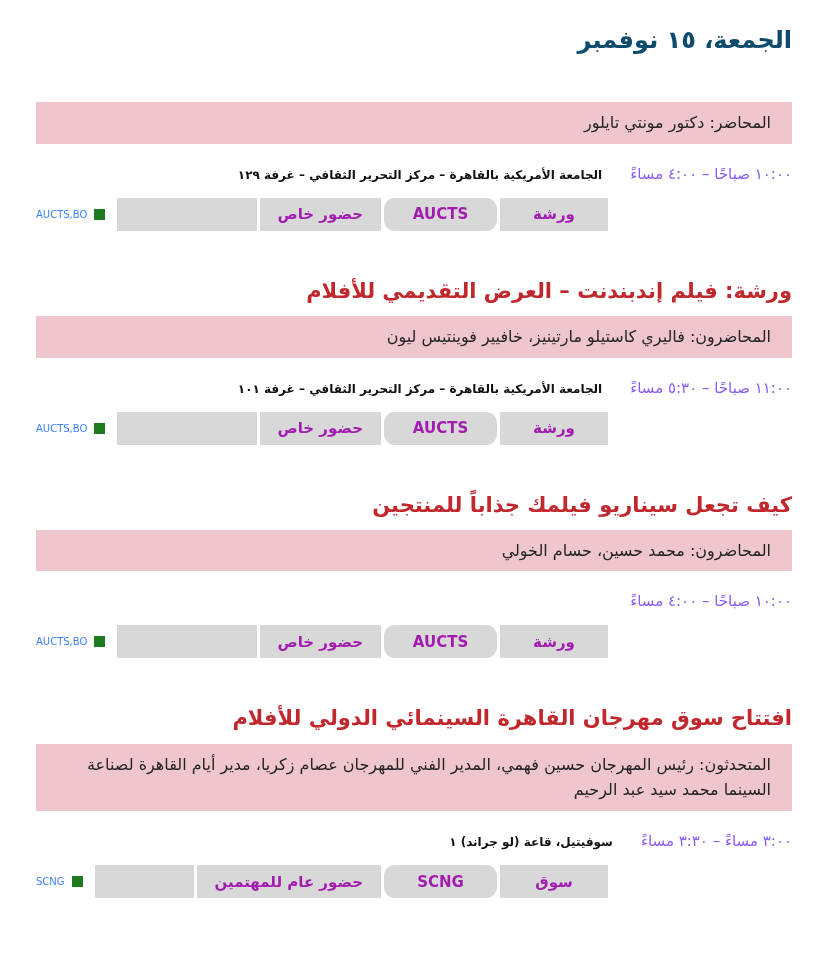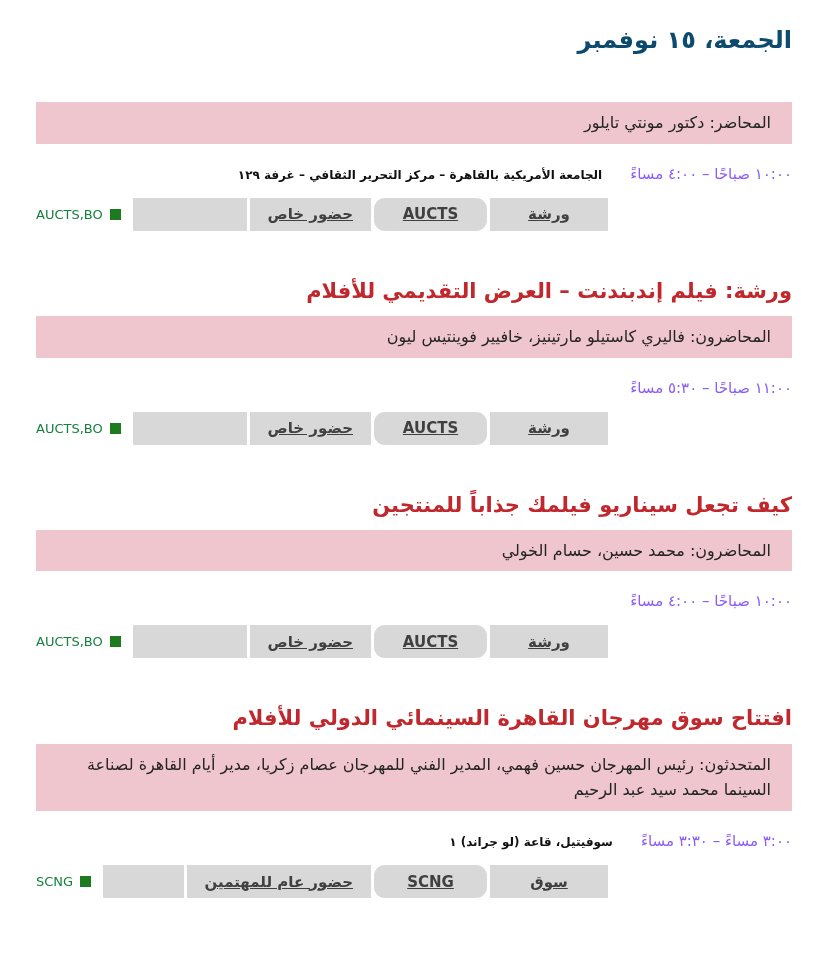--- a/index.html
+++ b/index.html
@@ -49,37 +49,36 @@
 
   .tag-row { display: flex; align-items: center; gap: 3px; }
   .tag {
     background: var(--tag-gray, #d8d8d8);
     height: 33px;
     display: flex;
     align-items: center;
     justify-content: center;
     font-weight: bold;
     font-size: 15px;
-    color: #404040;
-    text-decoration: underline;
+    color: #a21caf;
   }
   
-  .tag-type { width: 118px; margin-right: 184px; }
+  .tag-type { width: 108px; margin-right: 184px; }
   .tag-code { width: 113px; direction: ltr; border-radius: 11px; }
   .tag-att  { min-width: 121px; padding: 0 18px; white-space: nowrap; }
   .tag-filler { flex: 1; }
 
   .code-group { display: flex; align-items: center; gap: 7px; margin-right: 9px; }
   .green-sq {
     width: 11px; height: 11px;
     background: var(--badge-green, #1e7a1e);
     display: inline-block;
     flex: 0 0 auto;
   }
-  .code-text { font-size: 13px; color: #15803d; direction: ltr; unicode-bidi: isolate; white-space: nowrap; }
+  .code-text { font-size: 10px; color: #3b82f6; direction: ltr; unicode-bidi: isolate; white-space: nowrap; }
 </style>
 </head>
 <body>
 
 <div class="page">
 
   <h1 class="date-header">الجمعة، ١٥ نوفمبر</h1>
 
   <section class="event">
     <div class="banner">
@@ -101,20 +100,21 @@
     </div>
   </section>
 
   <section class="event">
     <h2 class="event-title">ورشة: فيلم إندبندنت – العرض التقديمي للأفلام</h2>
     <div class="banner">
       <span>المحاضرون: فاليري كاستيلو مارتينيز، خافيير فوينتيس ليون</span>
     </div>
     <div class="time-venue">
       <span class="time">١١:٠٠ صباحًا – ٥:٣٠ مساءً</span>
+      <span class="venue">الجامعة الأمريكية بالقاهرة – مركز التحرير الثقافي – غرفة ١٠١</span>
     </div>
     <div class="tag-row">
       <div class="tag tag-type">ورشة</div>
       <div class="tag tag-code">AUCTS</div>
       <div class="tag tag-att">حضور خاص</div>
       <div class="tag tag-filler"></div>
       <div class="code-group">
         <span class="green-sq"></span>
         <span class="code-text">AUCTS,BO</span>
       </div>

